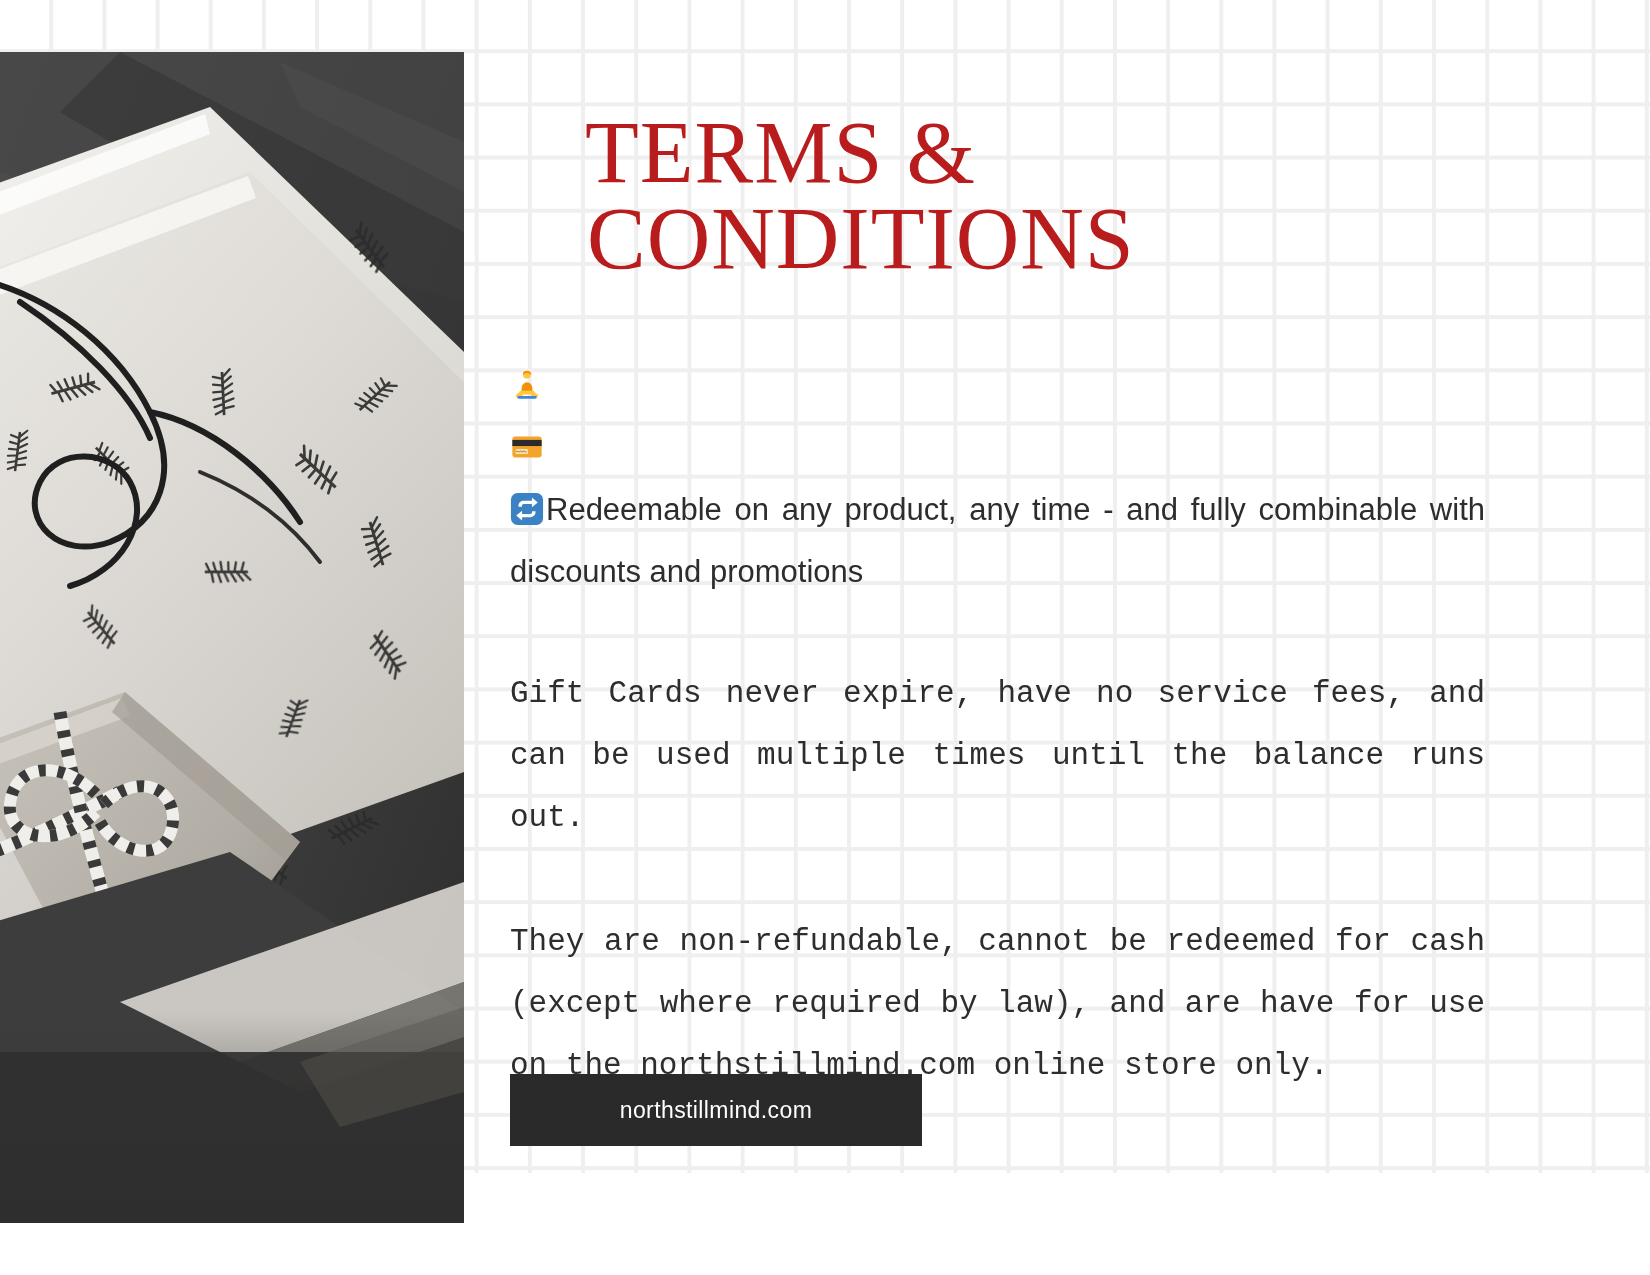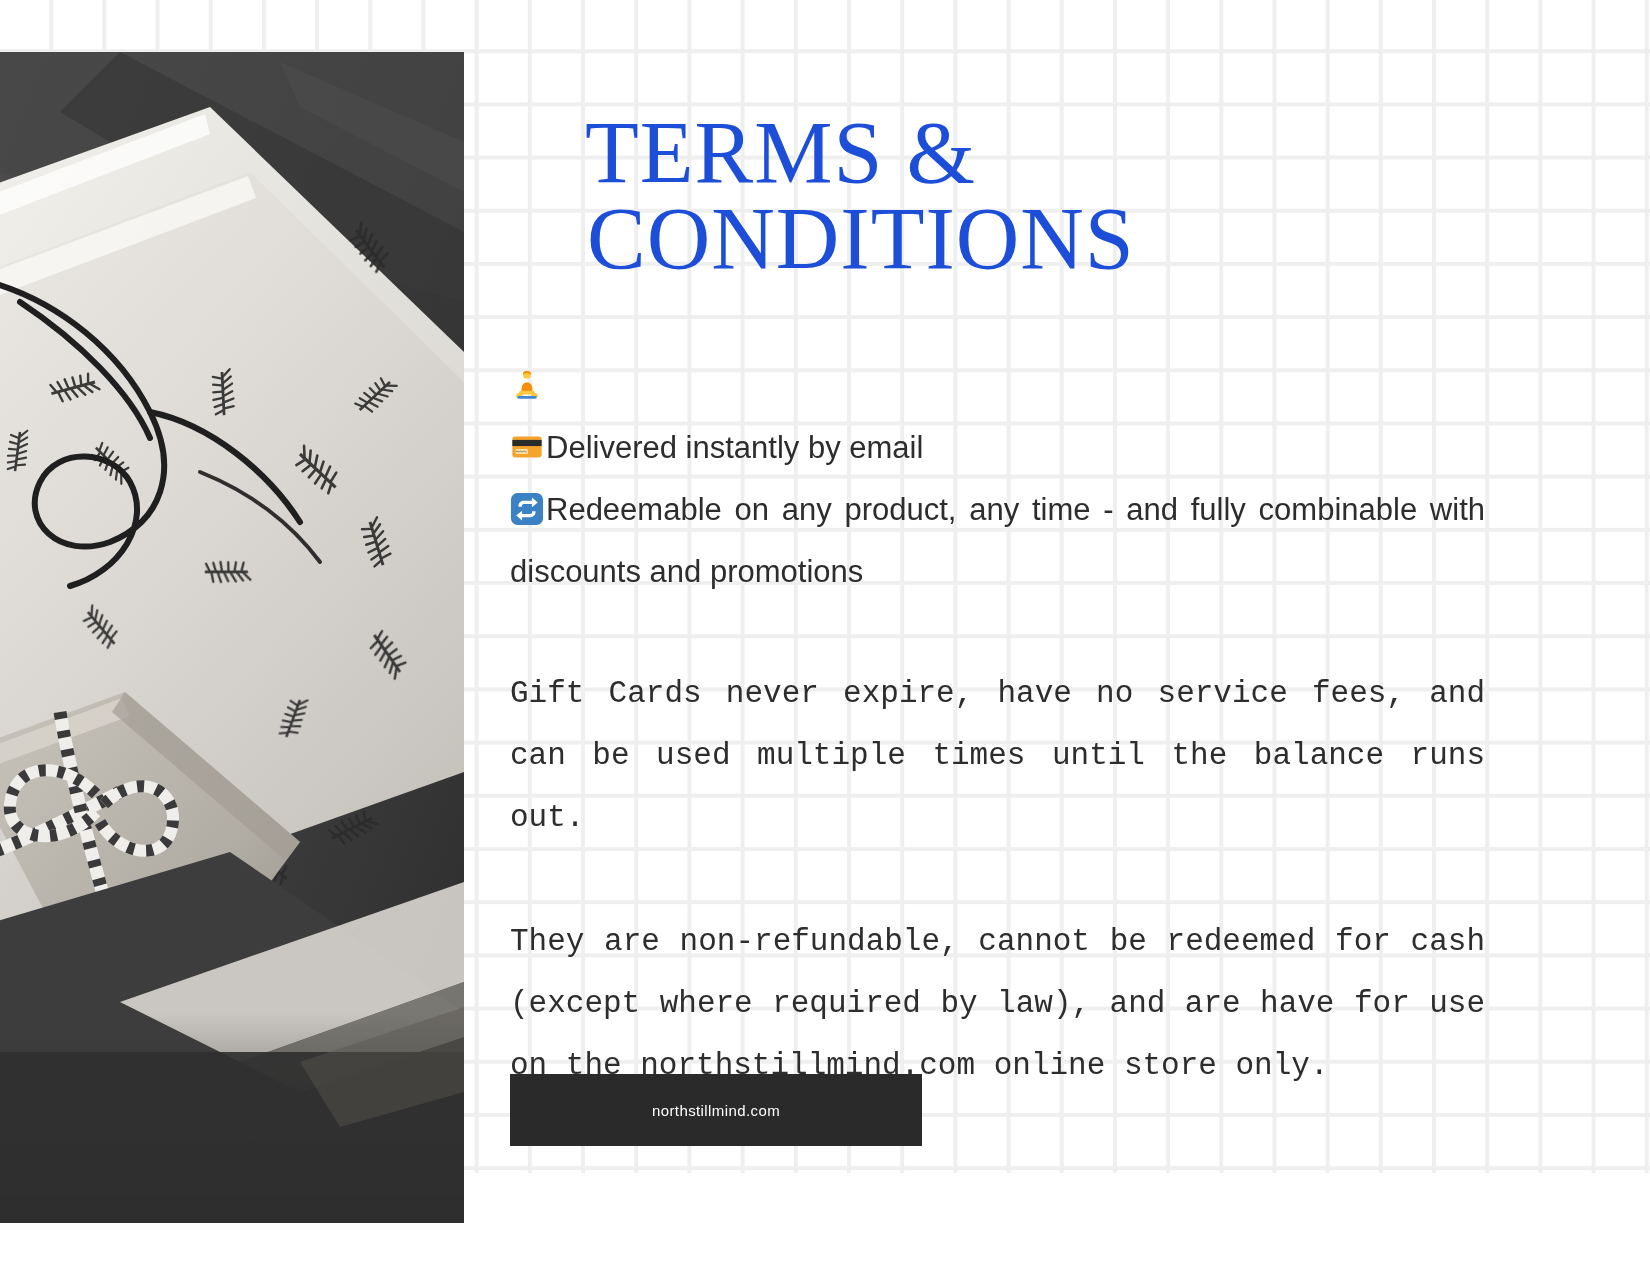--- a/index.html
+++ b/index.html
@@ -57,21 +57,21 @@
 
   #heading {
     position: absolute;
     left: 75px;
     top: 110px;
     width: 900px;
     font-family: "Liberation Serif", "DejaVu Serif", serif;
     font-size: 88px;
     line-height: 0.98;
     letter-spacing: 1px;
-    color: #1d4ed8;
+    color: #b91c1c;
     font-weight: 400;
     text-align: left;
   }
   #heading .line2 { display: block; margin-left: 2px; }
 
   #bullets {
     position: absolute;
     left: 0;
     top: 355px;
     width: 975px;
@@ -120,21 +120,21 @@
     top: 1074px;
     width: 412px;
     height: 72px;
     background: #2a2a2a;
     display: flex;
     align-items: center;
     justify-content: center;
   }
   #footer-bar .url {
     color: #ffffff;
-    font-size: 15px;
+    font-size: 23px;
     letter-spacing: 0.4px;
   }
 </style>
 </head>
 <body>
 
 <div id="page">
 
   <div id="grid-bg"></div>
 
@@ -264,21 +264,21 @@
       </p>
 
       <p class="bullet">
         <span class="ico ico-card">
           <svg viewBox="0 0 36 36" xmlns="http://www.w3.org/2000/svg">
             <rect x="2.5" y="7" width="31" height="22" rx="3" fill="#F4A32B"></rect>
             <rect x="2.5" y="10.5" width="31" height="6.5" fill="#2B2B2B"></rect>
             <rect x="6" y="20" width="13" height="5.5" rx="1" fill="#FFE0A3"></rect>
             <path d="M6.5 22.8c1.2-1.4 2.4 1.4 3.6 0s2.4 1.4 3.6 0 2.4 1.4 3.6 0" stroke="#6B6B6B" stroke-width="0.9" fill="none"></path>
           </svg>
-        </span><span>Delivered instantly by email</span>
+        </span>
       </p>
 
       <p class="bullet">
         <span class="ico ico-repeat">
           <svg viewBox="0 0 36 36" xmlns="http://www.w3.org/2000/svg">
             <rect x="1" y="1" width="34" height="34" rx="7" fill="#3B82C4"></rect>
             <path d="M9 14.5c0-3 2.5-5.2 5.6-5.2h8.6V5.8l6.2 5.2-6.2 5.2v-3.5h-8.6c-1.1 0-2 .8-2 1.8v1.2H9v-1.2z" fill="#FFFFFF"></path>
             <path d="M27 21.5c0 3-2.5 5.2-5.6 5.2h-8.6v3.5L6.6 25l6.2-5.2v3.5h8.6c1.1 0 2-.8 2-1.8v-1.2H27v1.2z" fill="#FFFFFF"></path>
           </svg>
         </span><span>Redeemable on any product, any time - and fully combinable with discounts and promotions</span>

